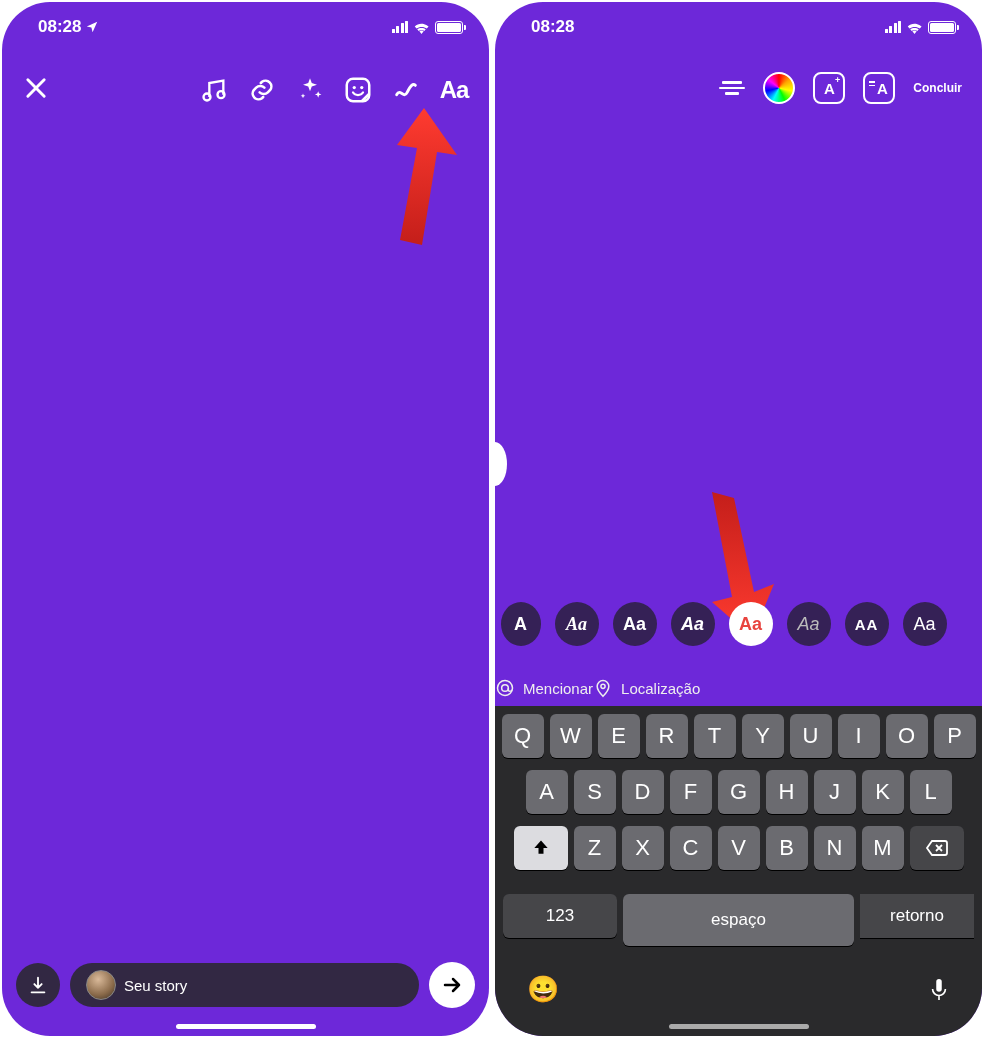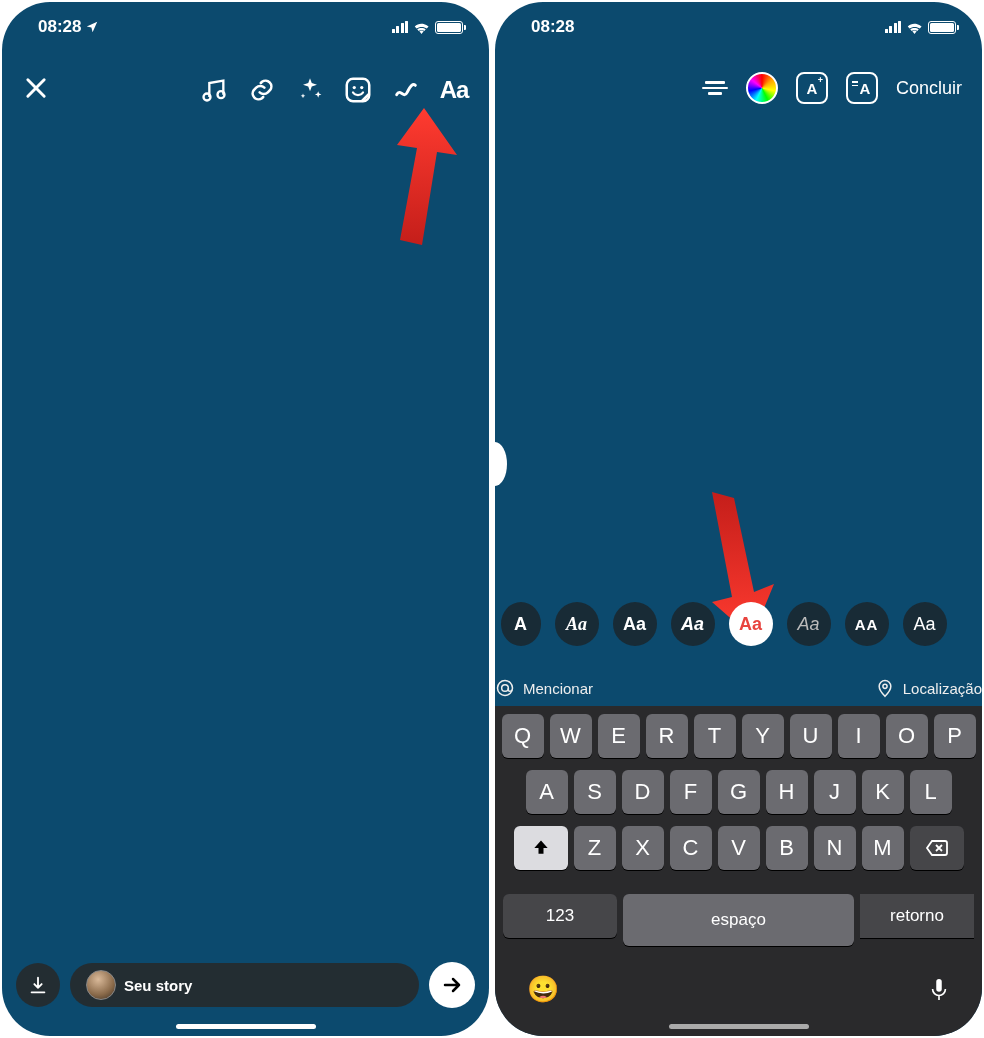--- a/index.html
+++ b/index.html
@@ -8,21 +8,21 @@
     font-family: -apple-system, BlinkMacSystemFont, "Helvetica Neue", sans-serif;
     width: 984px;
     height: 1038px;
     display: flex;
     gap: 6px;
     padding: 2px;
   }
   .phone {
     width: 488px;
     height: 1034px;
-    background: #0c4a6e;
+    background: #6d28d9;
     border-radius: 48px;
     position: relative;
     overflow: hidden;
   }
   .status-bar {
     height: 50px;
     display: flex;
     justify-content: space-between;
     align-items: center;
     padding: 0 26px 0 36px;
@@ -59,21 +59,21 @@
   .bottom-bar-left {
     position: absolute; bottom: 28px; left: 14px; right: 14px;
     display: flex; align-items: center; gap: 10px;
   }
   .pill {
     background: rgba(40,40,40,0.85);
     border-radius: 22px;
     height: 44px;
     display: flex; align-items: center; gap: 8px;
     padding: 4px 16px;
-    color: #fff; font-size: 15px; font-weight: 700; text-align: center;
+    color: #fff; font-size: 15px; font-weight: 400; text-align: center;
   }
   .dl-circle {
     width: 44px; height: 44px; border-radius: 50%;
     background: rgba(40,40,40,0.85);
     display:flex; align-items:center; justify-content:center;
   }
   .avatar {
     width: 30px; height: 30px; border-radius: 50%;
     background: radial-gradient(circle at 40% 30%, #d9b999 0%, #8a6a4a 60%, #3a2e22 100%);
     border: 1.5px solid #888;
@@ -102,21 +102,21 @@
     border: 2.5px solid #fff;
   }
   .rbox {
     width: 32px; height: 32px; border: 2.5px solid #fff; border-radius: 8px;
     display:flex; align-items:center; justify-content:center;
     font-size:12px; font-weight:700; color:#fff; position:relative;
   }
   .rbox .plus { position:absolute; top:1px; right:3px; font-size:9px; }
   .rbox .lines { position:absolute; left:4px; top:7px; display:flex; flex-direction:column; gap:2px; }
   .rbox .lines span { width:6px; height:1.5px; background:#fff; }
-  .concluir { color:#fff; font-size:18px; font-weight:400; }
+  .concluir { color:#fff; font-size:12px; font-weight:700; }
 
   .cursor-blob {
     position:absolute; top:440px; left:-12px;
     width:24px; height:44px; background:#fff; border-radius:50%;
   }
 
   .font-row {
     position:absolute; bottom: 390px; left:0; right:0;
     display:flex; align-items:center; justify-content:center; gap:14px;
   }
@@ -129,21 +129,21 @@
   .font-opt.partial { margin-left:-30px; width:40px; overflow:hidden; }
   .font-opt.selected { background:#fff; color:#e8443f; }
   .font-serif { font-family: Georgia, serif; font-style: italic; }
   .font-bold-ital { font-weight: 800; font-style: italic; }
   .font-light-ital { font-style: italic; font-weight:300; color:#bbb; }
   .font-caps { letter-spacing:1px; font-size:15px; }
   .font-mix { font-weight:400; }
 
   .suggest-row {
     position:absolute; bottom: 338px; left:0; right:0;
-    display:flex; align-items:center; justify-content:space-between;
+    display:flex; align-items:center; justify-content:flex-start;
     color:#eee; font-size:15px;
   }
   .suggest-item { display:flex; align-items:center; gap:8px; }
 
   .keyboard {
     position:absolute; bottom:0; left:0; right:0; height:330px;
     background:#2a2a2c;
     padding: 8px 4px 0;
   }
   .kb-row { display:flex; justify-content:center; gap:6px; margin-bottom:12px; }

